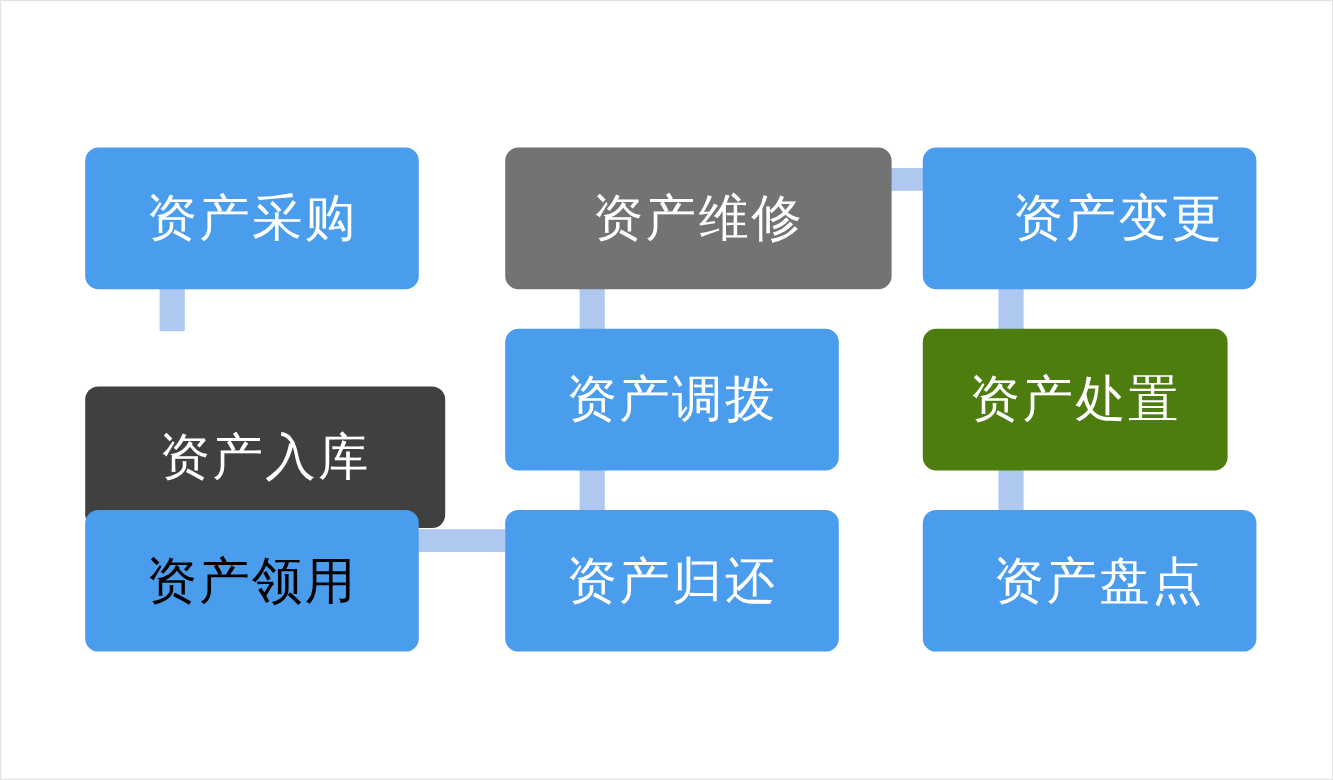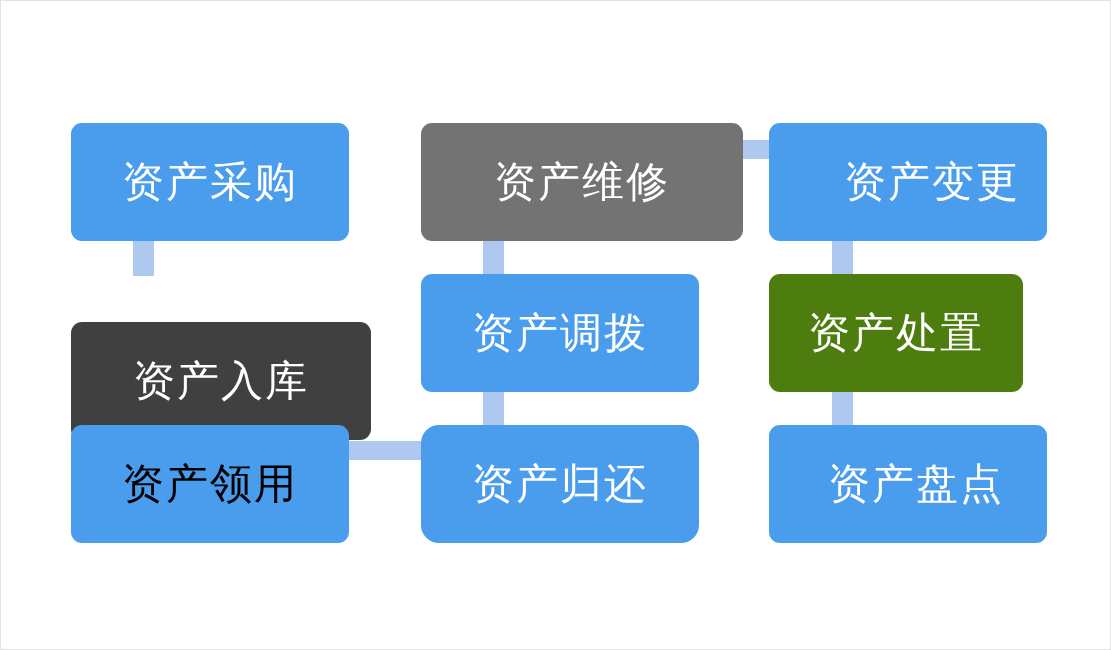--- a/index.html
+++ b/index.html
@@ -81,20 +81,20 @@
       </div>
       <div class="card" style="left: 420px; top: 273px; width: 278px; height: 118px; background: rgb(74, 156, 236);">
         <span class="card-label" style="color: rgb(255, 255, 255);">资产调拨</span>
       </div>
       <div class="card" style="left: 768px; top: 273px; width: 254px; height: 118px; background: #4d7c0f;">
         <span class="card-label" style="color: rgb(255, 255, 255);">资产处置</span>
       </div>
       <div class="card" style="left: 70px; top: 424px; width: 278px; height: 118px; background: rgb(74, 156, 236);">
         <span class="card-label" style="color: #000000;">资产领用</span>
       </div>
-      <div class="card" style="left: 420px; top: 424px; width: 278px; height: 118px; background: rgb(74, 156, 236); border-radius: 18px;">
+      <div class="card" style="left: 420px; top: 424px; width: 278px; height: 118px; background: rgb(74, 156, 236);">
         <span class="card-label" style="color: rgb(255, 255, 255);">资产归还</span>
       </div>
       <div class="card" style="left: 768px; top: 424px; width: 278px; height: 118px; background: rgb(74, 156, 236); padding-left: 16px;">
         <span class="card-label" style="color: rgb(255, 255, 255);">资产盘点</span>
       </div>
     </div>
 </div>
 
 </body></html>

